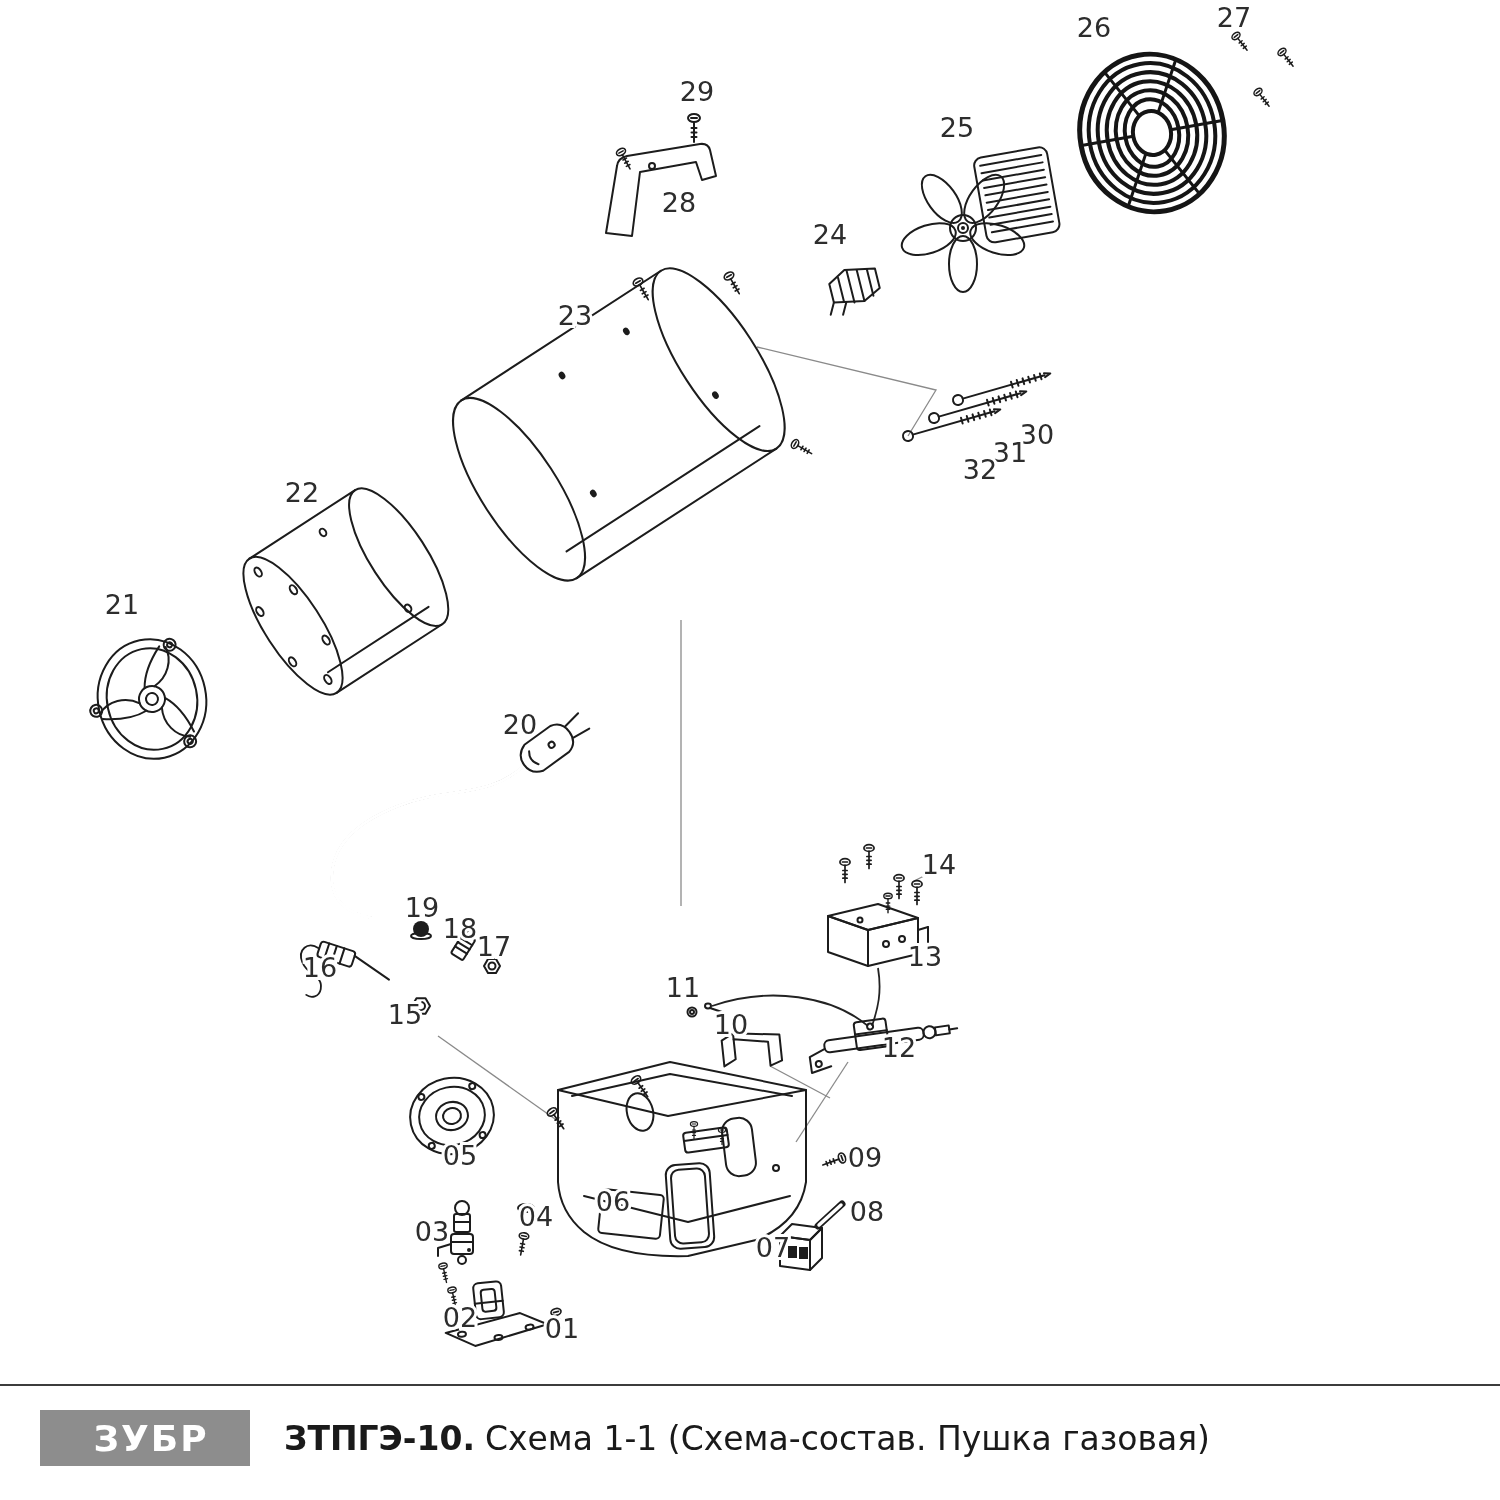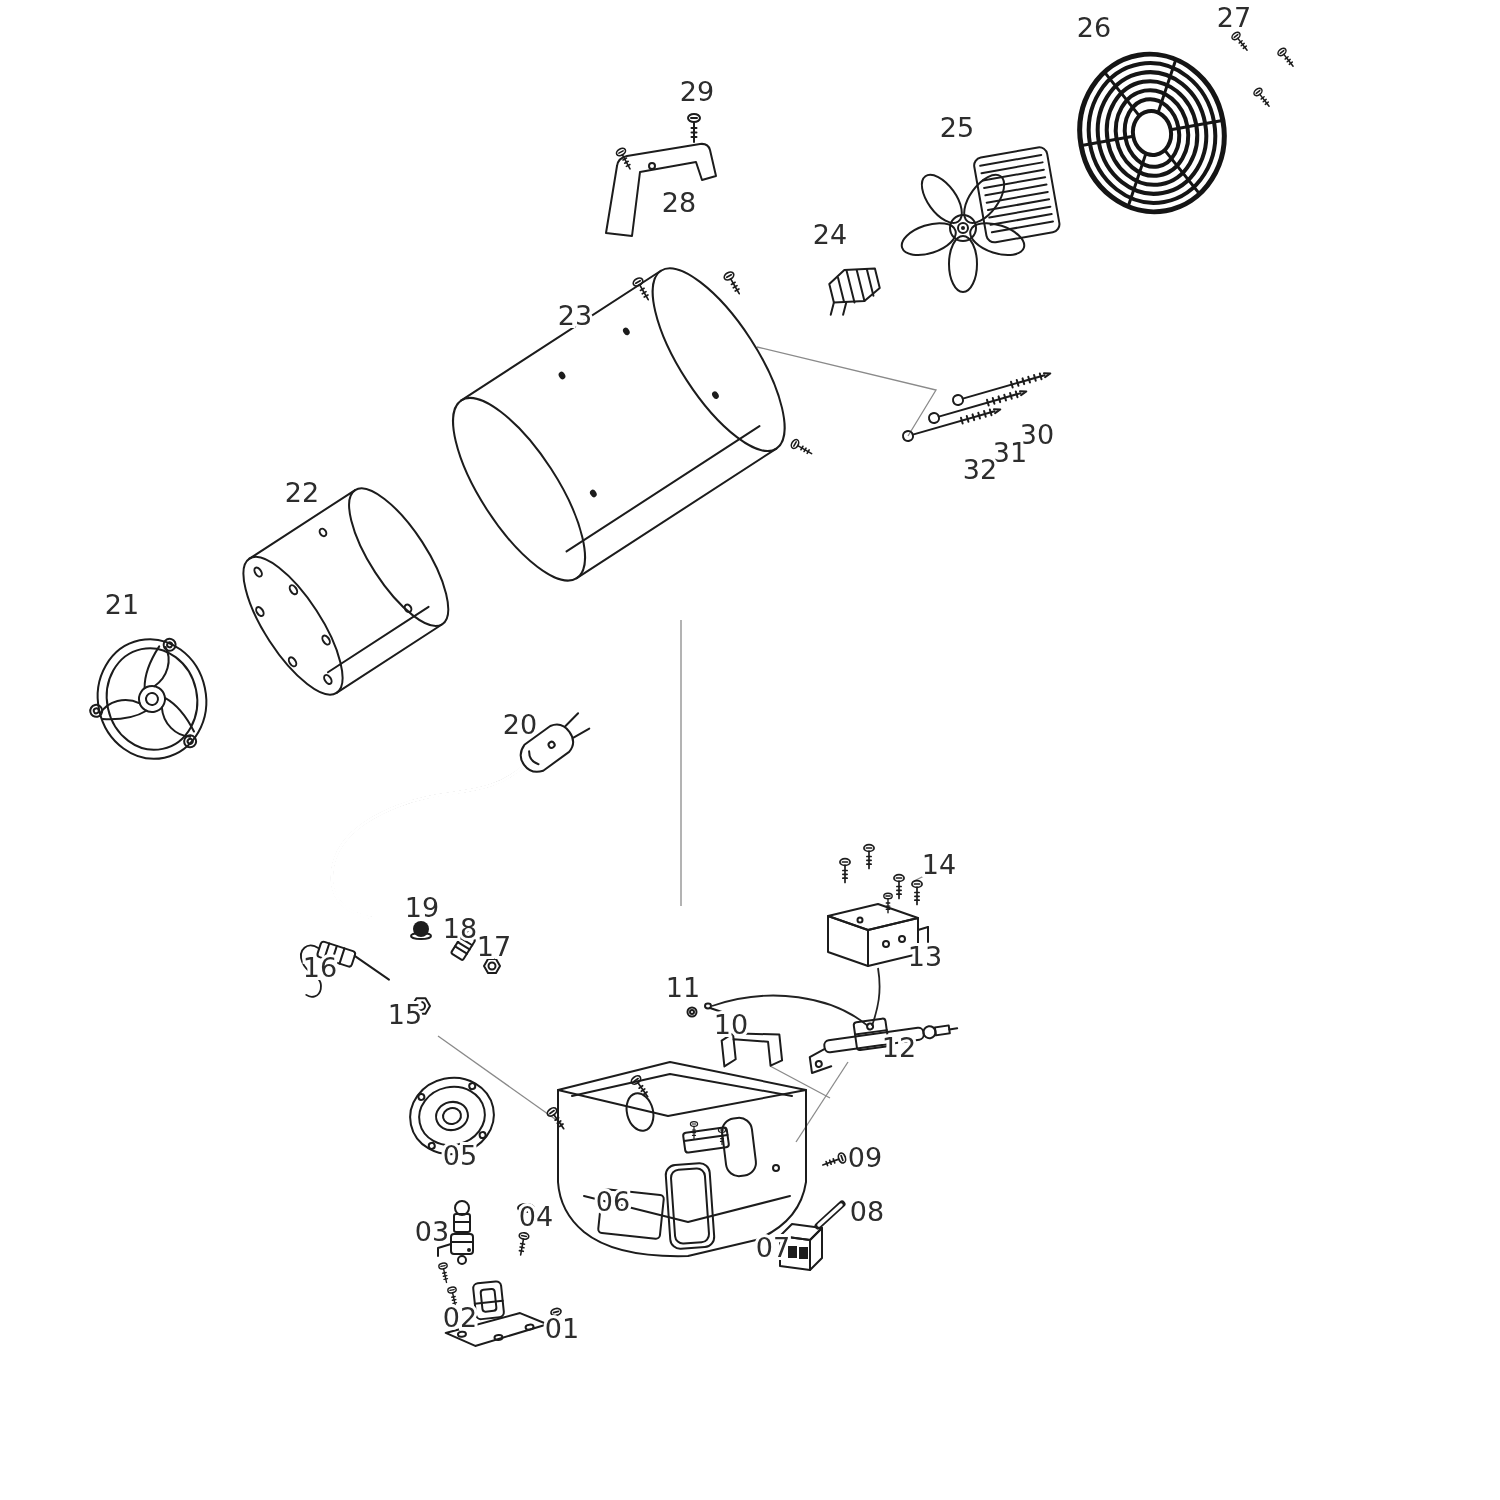--- a/index.html
+++ b/index.html
@@ -383,14 +383,28 @@
     <text class="lbl" x="1094" y="37">26</text>
     <text class="lbl" x="1234" y="27">27</text>
     <text class="lbl" x="679" y="212">28</text>
     <text class="lbl" x="697" y="101">29</text>
     <text class="lbl" x="1037" y="444">30</text>
     <text class="lbl" x="1010" y="462">31</text>
     <text class="lbl" x="980" y="479">32</text>
   </g>
 </svg>
 
-
+<div class="footer">
+  <div class="logo">
+    <span class="logo-mark">
+      <svg width="40" height="40" viewBox="0 0 40 40">
+        <rect x="3" y="3" width="34" height="34" rx="6" fill="none" stroke="#ffffff" stroke-width="3"></rect>
+        <path d="M10 20 H24 M18 12 L27 20 L18 28" fill="none" stroke="#ffffff" stroke-width="3.5" stroke-linecap="round" stroke-linejoin="round"></path>
+      </svg>
+    </span>
+    <span class="logo-text">ЗУБР</span>
+  </div>
+  <div class="title">
+    <span class="model">ЗТПГЭ-10.</span><span class="subtitle">Схема 1-1 (Схема-состав. Пушка газовая)</span>
+  </div>
 </div>
 
+</div>
+
 </body></html>

